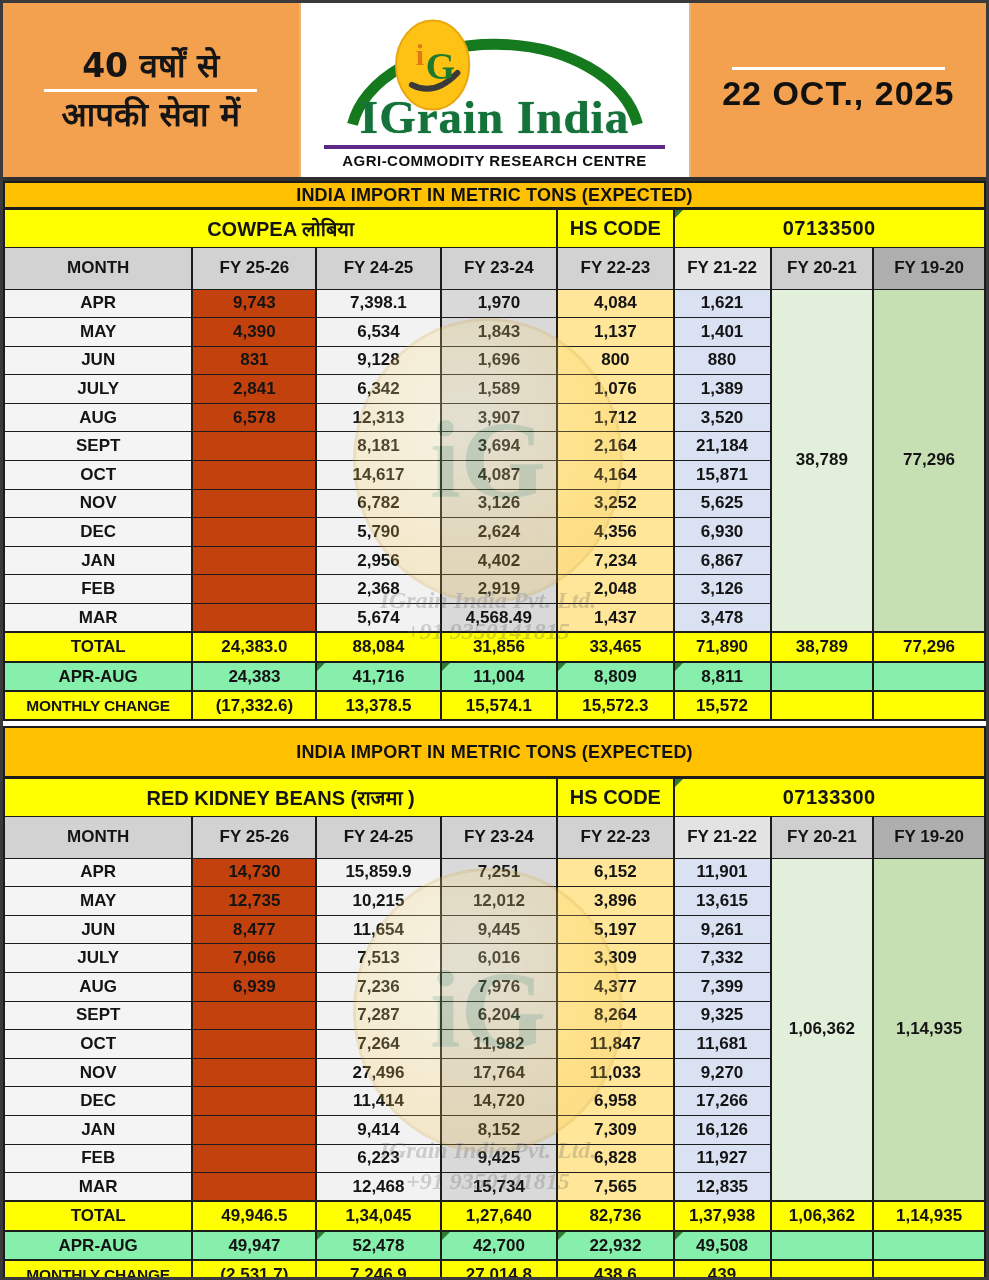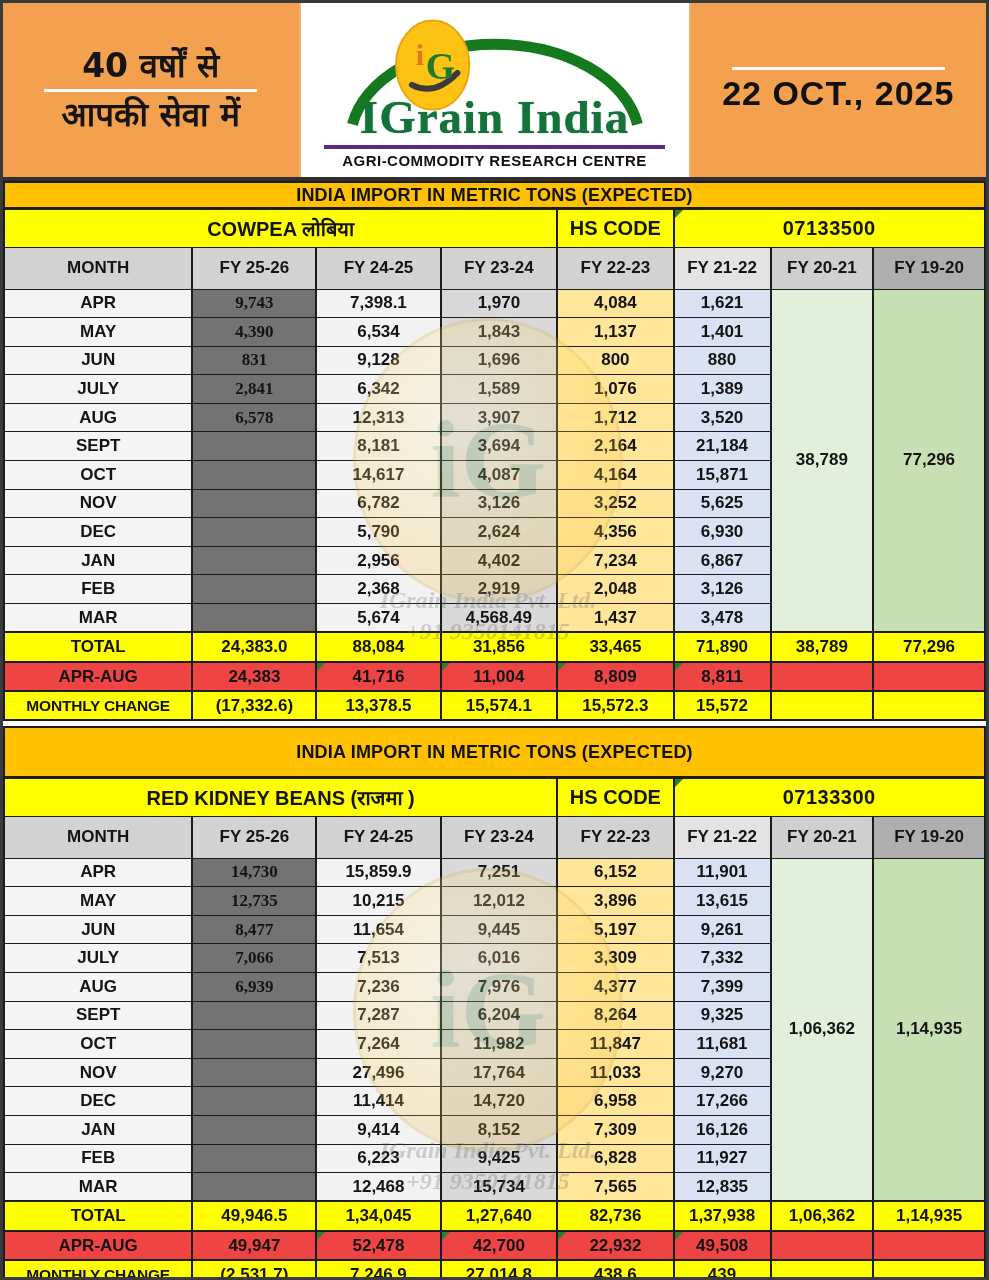--- a/index.html
+++ b/index.html
@@ -74,29 +74,29 @@
   }
   tr.product-row td { height:38px; background:#ffff00; font-size:20px; border-top-width:2px; }
   td.hs-label { font-size:18px; }
   td.hs-code { position:relative; font-size:19px; letter-spacing:.5px; }
   tr.col-head th { height:42px; background:#d2d2d2; font-size:17px; }
   tr.col-head th.th-2122 { background:#e3e3e3; }
   tr.col-head th.th-2021 { background:#cfcfcf; }
   tr.col-head th.th-1920 { background:#aeaeae; }
   tr.mrow td { height:28.6px; }
   td.bg-month { background:#f4f4f4; }
-  td.bg-peach { background:#737373;font-family:Liberation Serif, serif; }
+  td.bg-peach { background:#c2410c; }
   td.bg-white { background:#f2f2f2; }
   td.bg-gray  { background:#d9d9d9; }
   td.bg-gold  { background:#ffe699;margin-top:24px; }
   td.bg-blue  { background:#d9e1f2; }
   td.bg-green1{ background:#e2efda; }
   td.bg-green2{ background:#c6e0b4; }
   tr.total-row td { height:30px; background:#ffff00; border-top-width:2px; border-bottom-width:2px; }
-  tr.apraug-row td { height:29px; background:#ef4444; position:relative; }
+  tr.apraug-row td { height:29px; background:#86efac; position:relative; }
   tr.change-row td { height:29px; background:#ffff00; border-top-width:2px; border-bottom-width:2px; }
   tr.change-row td.lbl { font-size:15.5px; letter-spacing:-.2px; }
   td.neg { color:#ff0000; }
   td.pos { color:#6fb052; }
   .tri::before {
     content:""; position:absolute; top:0; left:0; width:0; height:0;
     border-top:8px solid #2e7d32; border-right:8px solid transparent;
   }
 </style>
 </head>

